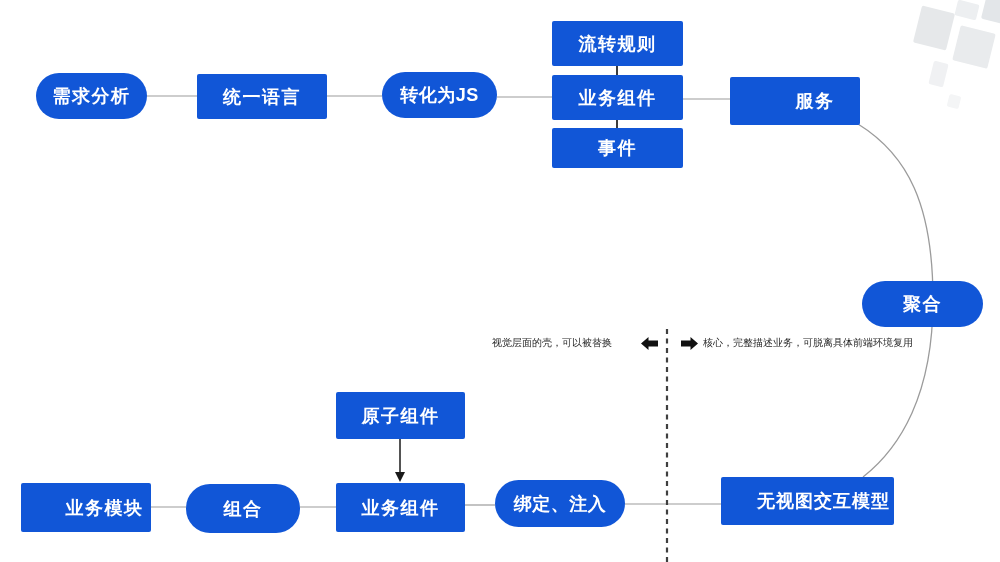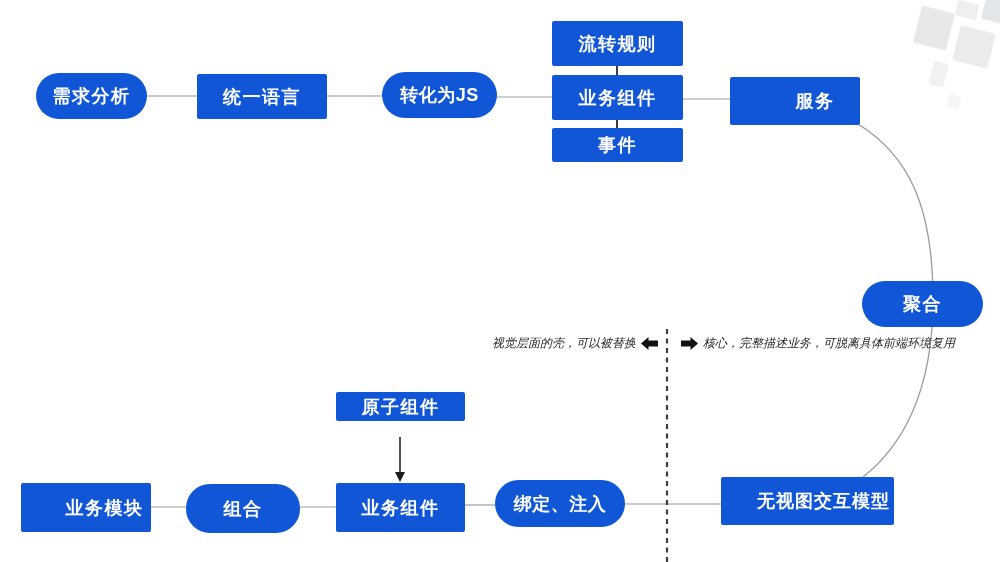--- a/index.html
+++ b/index.html
@@ -40,36 +40,36 @@
     white-space:nowrap;
   }
   .rect{border-radius:2px;}
   .pill{border-radius:24px;}
 
   .n-req   {left:36px;  top:73px;  width:111px; height:46px;}
   .n-lang  {left:197px; top:74px;  width:130px; height:45px;}
   .n-js    {left:382px; top:72px;  width:115px; height:46px; letter-spacing:0.5px;}
   .n-rule  {left:552px; top:21px;  width:131px; height:45px;}
   .n-ent   {left:552px; top:75px;  width:131px; height:45px;}
-  .n-evt   {left:552px; top:128px; width:131px; height:34px;}
+  .n-evt   {left:552px; top:128px; width:131px; height:40px;}
   .n-srv   {left:730px; top:77px;  width:130px; height:48px;padding-left:40px;}
   .n-agg   {left:862px; top:281px; width:121px; height:46px;}
   .n-mod   {left:21px;  top:483px; width:130px; height:49px;padding-left:37px;}
   .n-comp  {left:186px; top:484px; width:114px; height:49px;}
-  .n-atom  {left:336px; top:392px; width:129px; height:29px;}
+  .n-atom  {left:336px; top:392px; width:129px; height:47px;}
   .n-bcomp {left:336px; top:483px; width:129px; height:49px;}
   .n-bind  {left:495px; top:480px; width:130px; height:47px; letter-spacing:0.5px;}
   .n-vless {left:721px; top:477px; width:173px; height:48px; letter-spacing:1px;padding-left:32px;}
 
   
   .anno{
     position:absolute;top:334px;height:18px;
     font-family:"DejaVu Serif","Liberation Serif",serif;
-    font-size:12px;color:var(--annotation);
-    line-height:18px;white-space:nowrap;font-style:italic;
+    font-size:10px;color:var(--annotation);
+    line-height:18px;white-space:nowrap;
   }
   .anno-left{left:492px;}
   .anno-right{left:703px;}
   .arrow-icon{position:absolute;top:337px;width:17px;height:13px;}
   .arrow-left-pos{left:641px;}
   .arrow-right-pos{left:681px;}
 </style>
 </head>
 <body>
 

